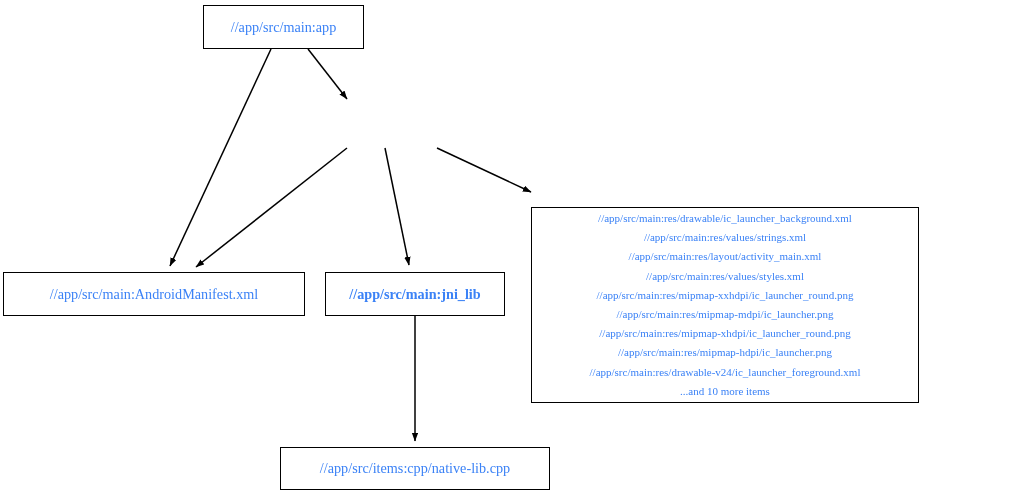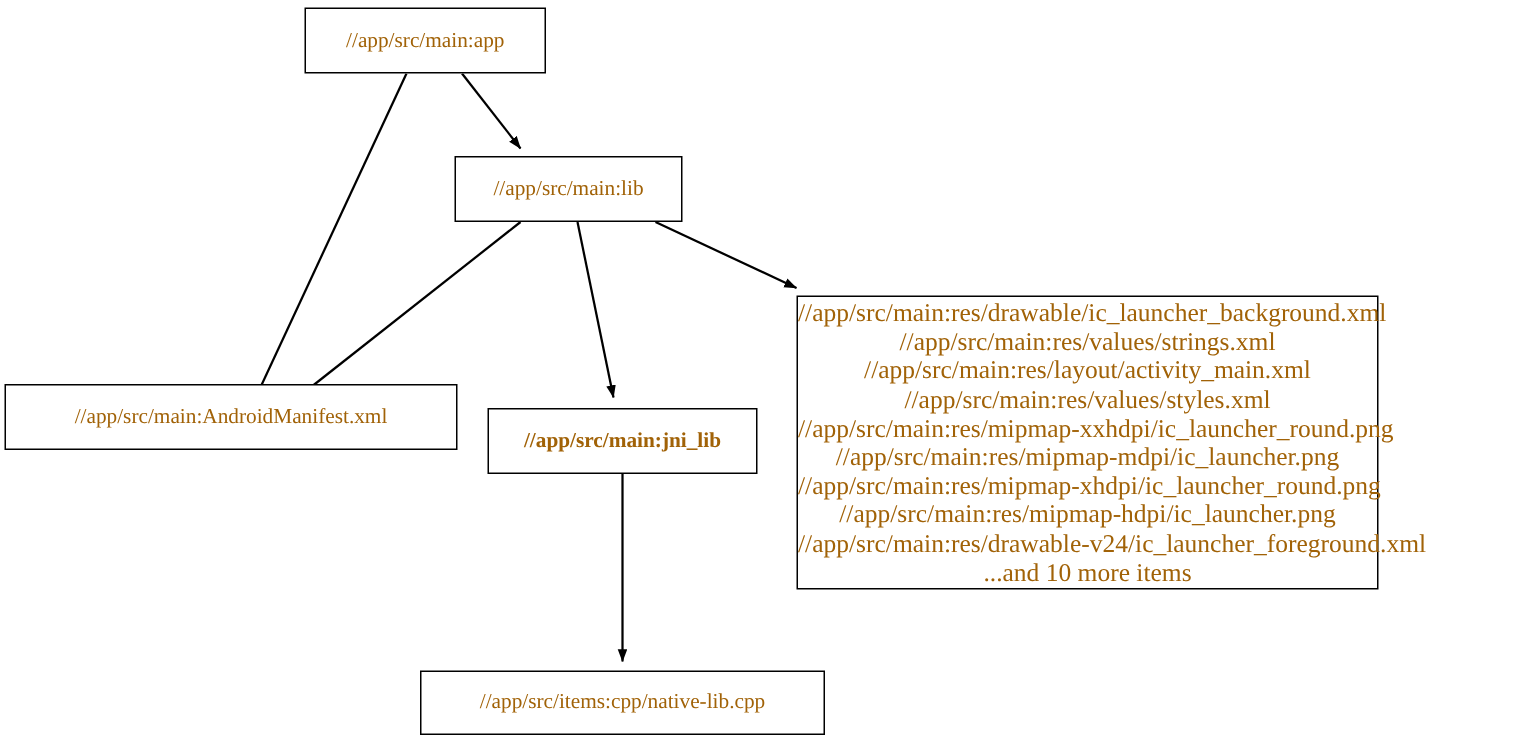--- a/index.html
+++ b/index.html
@@ -25,39 +25,39 @@
   }
   .node {
     position: absolute;
     box-sizing: border-box;
     border: 1px solid #000000;
     background: #ffffff;
     display: flex;
     align-items: center;
     justify-content: center;
     text-align: center;
-    color: #a16207;
+    color: #3b82f6;
     font-size: 14.2px;
     line-height: 19px;
     white-space: pre;
   }
   .node-label {
     display: block;
     width: 100%;
     text-align: center;
     white-space: pre;
   }
   
   #node-app        { left: 203px; top: 5px;   width: 161px; height: 44px; }
   #node-lib        { left: 303px; top: 104px; width: 152px; height: 44px; }
-  #node-manifest   { left: 3px;   top: 256px; width: 302px; height: 44px; }
+  #node-manifest   { left: 3px;   top: 272px; width: 302px; height: 44px; }
   #node-jni        { left: 325px; top: 272px; width: 180px; height: 44px; font-weight: bold; }
   #node-cpp        { left: 280px; top: 447px; width: 270px; height: 43px; }
-  #node-resources  { left: 531px; top: 197px; width: 388px; height: 196px;
-                     font-size: 17px; line-height: 19.2px; }
+  #node-resources  { left: 531px; top: 207px; width: 388px; height: 196px;
+                     font-size: 11px; line-height: 19.2px; }
 </style>
 </head>
 <body>
 
 <div id="canvas">
 
   <svg id="edge-layer" viewBox="0 0 1018 496" width="1018" height="496" xmlns="http://www.w3.org/2000/svg">
     <defs>
       <marker id="arrow" markerWidth="10" markerHeight="10" refX="8.2" refY="3.2" orient="auto" markerUnits="userSpaceOnUse">
         <path d="M0,0 L8.6,3.2 L0,6.4 z" fill="#000000"></path>
@@ -74,23 +74,20 @@
 
     <path d="M437,148 L531,192" fill="none" stroke="#000000" stroke-width="1.5" marker-end="url(#arrow)"></path>
 
     <path d="M415,316 L415,441" fill="none" stroke="#000000" stroke-width="1.5" marker-end="url(#arrow)"></path>
   </svg>
 
   <div class="node" id="node-app">
     <span class="node-label">//app/src/main:app</span>
   </div>
 
-  <div class="node" id="node-lib">
-    <span class="node-label">//app/src/main:lib</span>
-  </div>
 
   <div class="node" id="node-manifest">
     <span class="node-label">//app/src/main:AndroidManifest.xml</span>
   </div>
 
   <div class="node" id="node-jni">
     <span class="node-label">//app/src/main:jni_lib</span>
   </div>
 
   <div class="node" id="node-cpp">

